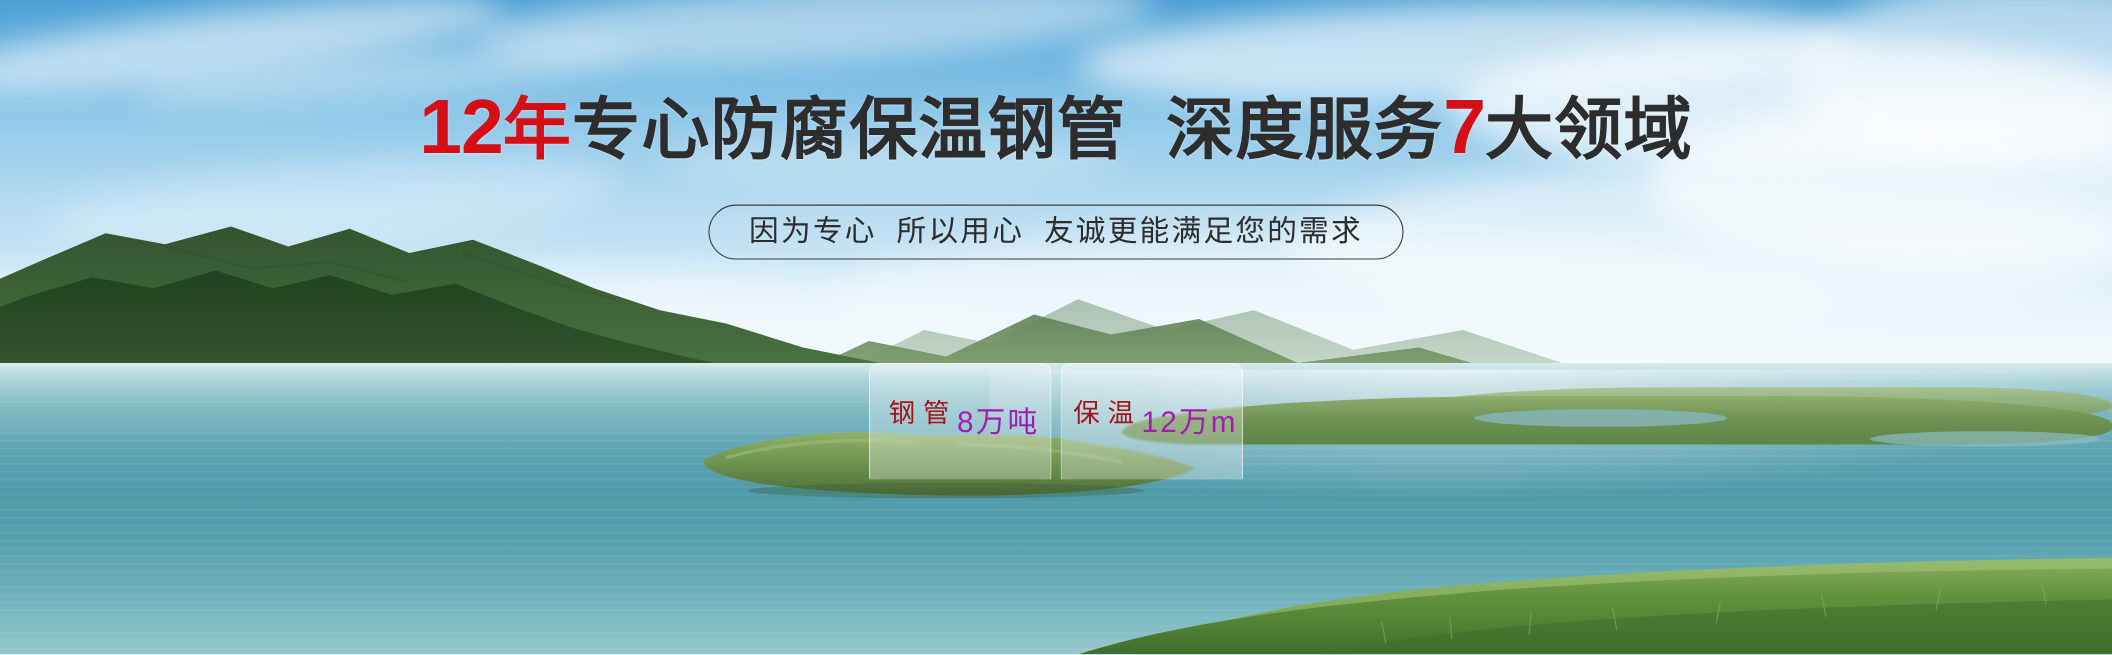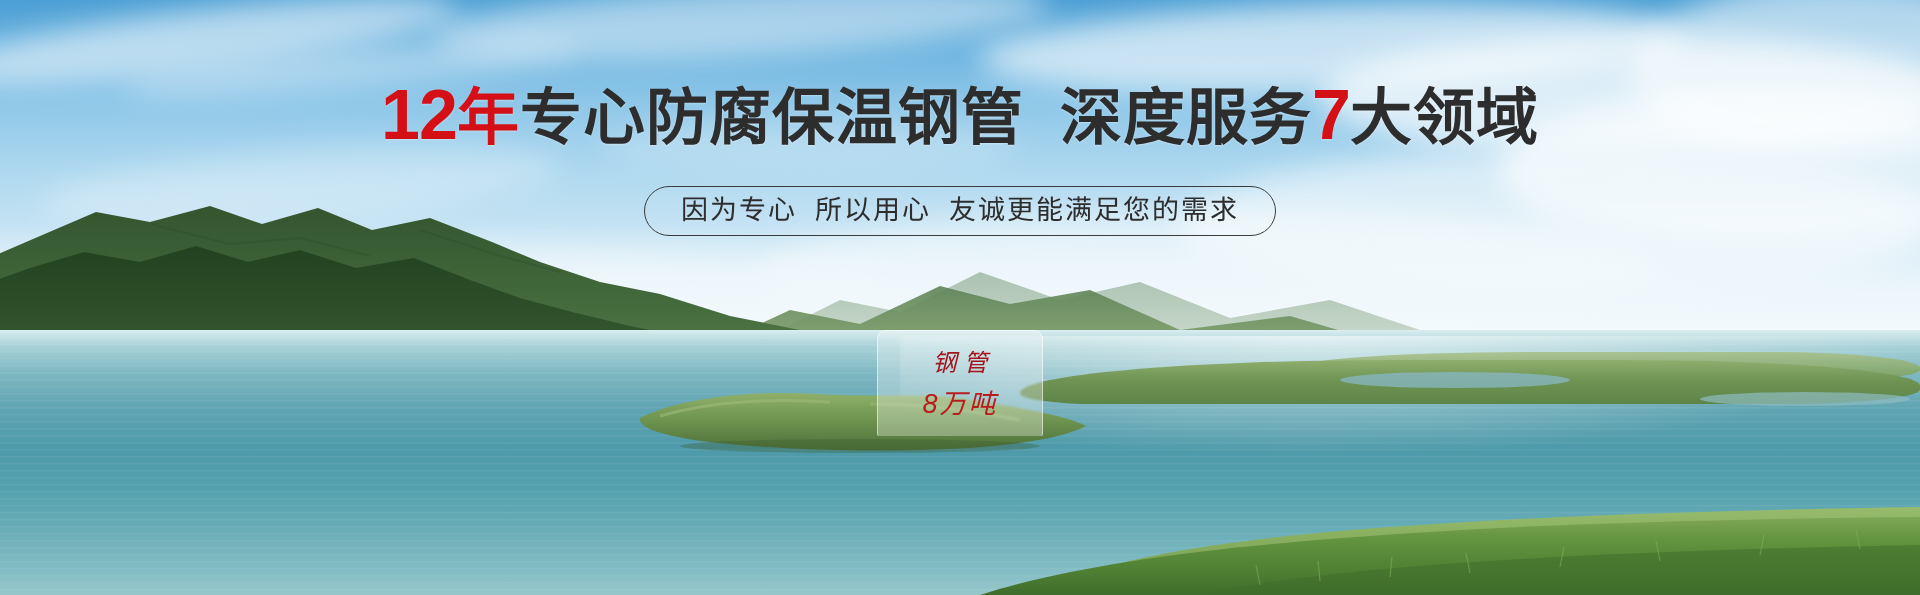--- a/index.html
+++ b/index.html
@@ -197,40 +197,39 @@
     gap: 8px;
   }
   .card {
     width: 166px;
     height: 106px;
     border-radius: 9px 9px 2px 2px;
     background: rgba(255,255,255,.30);
     border: 1px solid rgba(255,255,255,.55);
     border-bottom: none;
     display: flex;
-    flex-direction: column;
+    flex-direction: row;
     align-items: center;
     justify-content: center;
     box-sizing: border-box;
     backdrop-filter: blur(1px);
-    font-style: italic;
   }
   .card .label {
     font-size: 24px;
     line-height: 26px;
     color: #a3141b;
     letter-spacing: 7px;
     text-indent: 7px;
     margin-bottom: 14px;
     font-weight: normal;
   }
   .card .value {
     font-size: 27px;
     line-height: 28px;
-    color: #b91c1c;
+    color: #a21caf;
     letter-spacing: 2px;
     font-weight: normal;
   }
   .card .value sup {
     font-size: 15px;
     vertical-align: super;
     line-height: 0;
   }
 </style>
 </head>
@@ -366,17 +365,23 @@
     <div class="cards">
 
       <div class="card">
         <div class="label">钢管</div>
         <div class="value">
           <span>8万吨</span>
         </div>
       </div>
 
 
+      <div class="card">
+        <div class="label">保温</div>
+        <div class="value">
+          <span>12万m</span>
+        </div>
+      </div>
 
     </div>
   </div>
 
 </div>
 
 </body></html>

